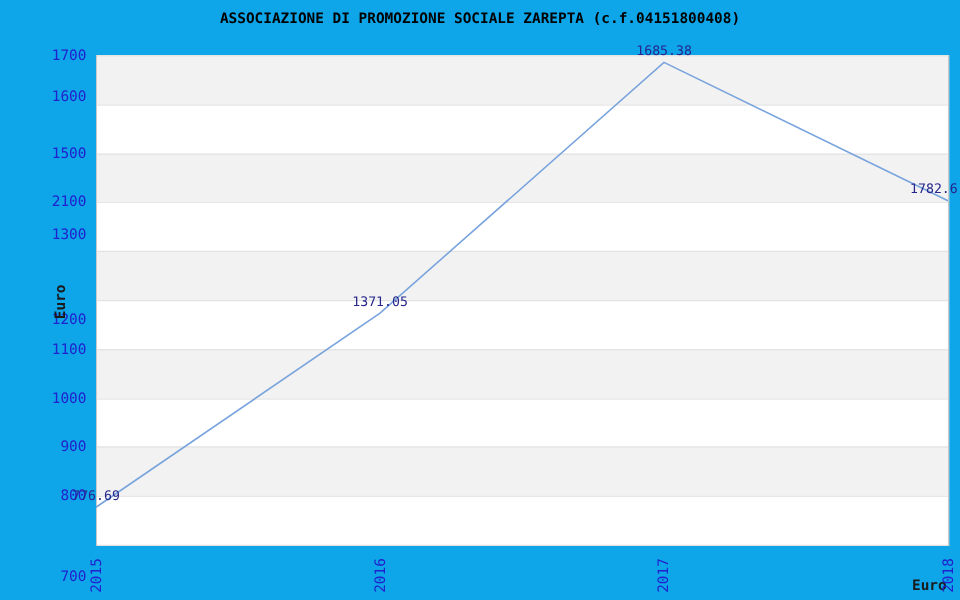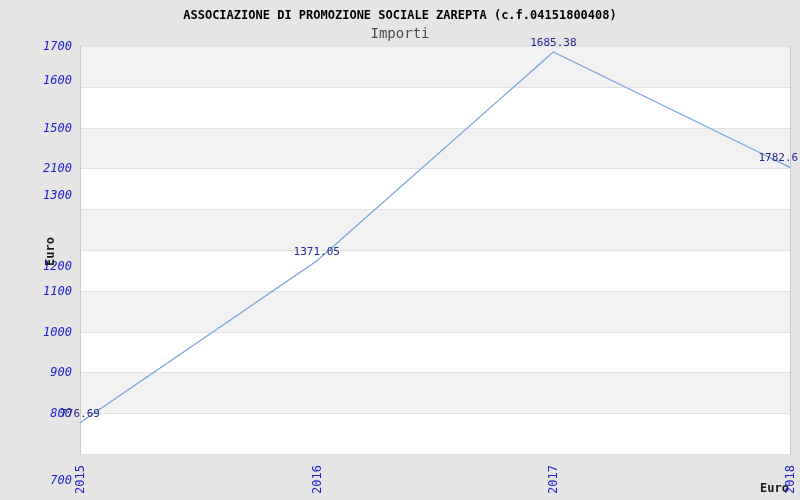--- a/index.html
+++ b/index.html
@@ -1,56 +1,55 @@
 <!DOCTYPE html>
 <html><head>
 <meta charset="utf-8">
 <style>
   html,body{margin:0;padding:0;background:#fff;}
   #canvas{
-    position:relative;width:800px;height:500px;background:#e5e5e5;overflow:hidden;
+    position:relative;width:800px;height:500px;background:#0ea5e9;overflow:hidden;
     font-family:"DejaVu Sans Mono","Liberation Mono",monospace;
   }
   .title{
     position:absolute;left:0;top:8px;width:800px;text-align:center;
     font-size:12px;font-weight:bold;letter-spacing:0px;color:#000;
   }
   .subtitle{
     position:absolute;left:0;top:25px;width:800px;text-align:center;
     font-size:14px;color:#4d4d4d;
   }
   #plot{
     position:absolute;left:80px;top:46px;width:711px;height:409px;
     box-sizing:border-box;background:#fff;
     border-left:1px solid #c9c9c9;border-right:1px solid #c9c9c9;border-bottom:1px solid #c9c9c9;
   }
   .band{position:absolute;left:0;width:709px;}
   .gridline{position:absolute;left:0;width:709px;height:1px;}
   #line-svg{position:absolute;left:0;top:0;pointer-events:none;}
   .ytick{
     position:absolute;left:12px;width:60px;height:14px;line-height:14px;
-    text-align:right;font-size:12px;font-style:italic;
+    text-align:right;font-size:12px;
   }
   .xtick{
     position:absolute;font-size:12px;line-height:14px;white-space:nowrap;
     transform-origin:0 0;transform:rotate(-90deg);
   }
   .pointlabel{
     position:absolute;font-size:11px;line-height:13px;white-space:nowrap;text-align:center;
   }
   .axis-title{position:absolute;font-size:12px;font-weight:bold;line-height:14px;white-space:nowrap;}
   #ylabel-title{left:43px;top:266px;transform-origin:0 0;transform:rotate(-90deg);}
   #xlabel-title{left:760px;top:481px;}
 </style>
 </head>
 <body>
 
 <div id="canvas">
   <div class="title" style="color: rgb(0, 0, 0);">ASSOCIAZIONE DI PROMOZIONE SOCIALE ZAREPTA (c.f.04151800408)</div>
-  <div class="subtitle" style="color: rgb(77, 77, 77);">Importi</div>
 
   <div id="plot">
       <div class="band" style="top: 0px; height: 40.8px; background: rgb(242, 242, 242);"></div>
       <div class="band" style="top: 40.8px; height: 40.8px; background: rgb(255, 255, 255);"></div>
       <div class="band" style="top: 81.6px; height: 40.8px; background: rgb(242, 242, 242);"></div>
       <div class="band" style="top: 122.4px; height: 40.8px; background: rgb(255, 255, 255);"></div>
       <div class="band" style="top: 163.2px; height: 40.8px; background: rgb(242, 242, 242);"></div>
       <div class="band" style="top: 204px; height: 40.8px; background: rgb(255, 255, 255);"></div>
       <div class="band" style="top: 244.8px; height: 40.8px; background: rgb(242, 242, 242);"></div>
       <div class="band" style="top: 285.6px; height: 40.8px; background: rgb(255, 255, 255);"></div>

